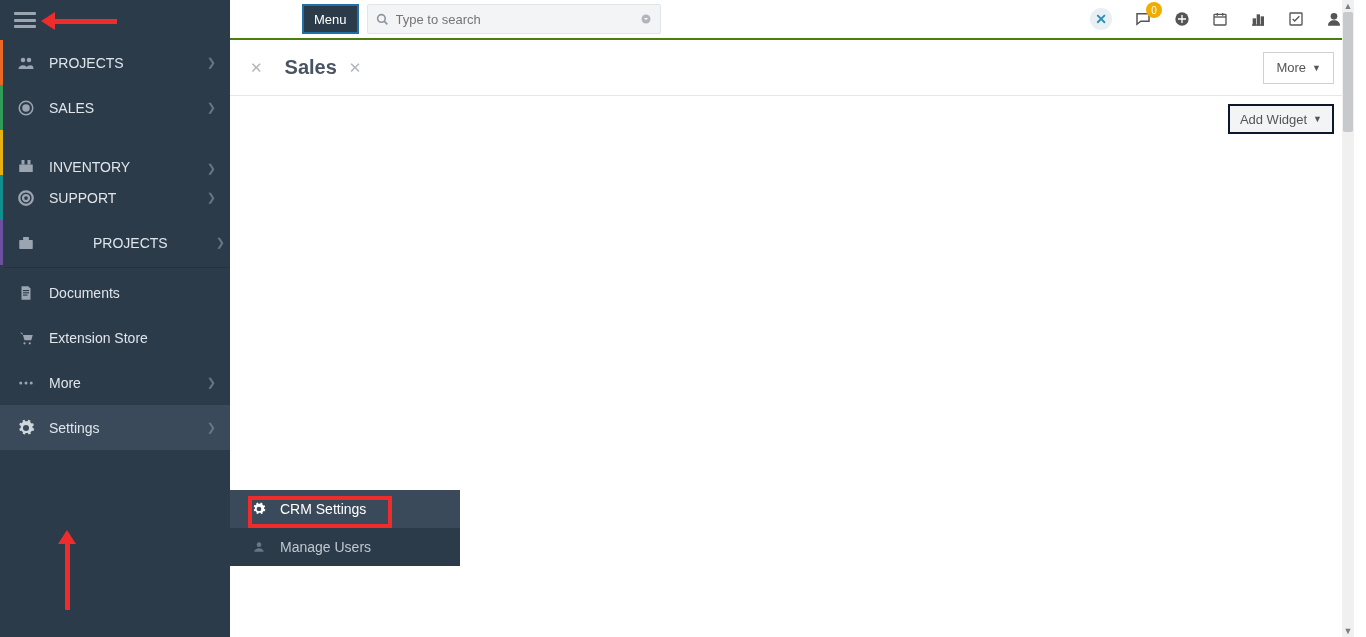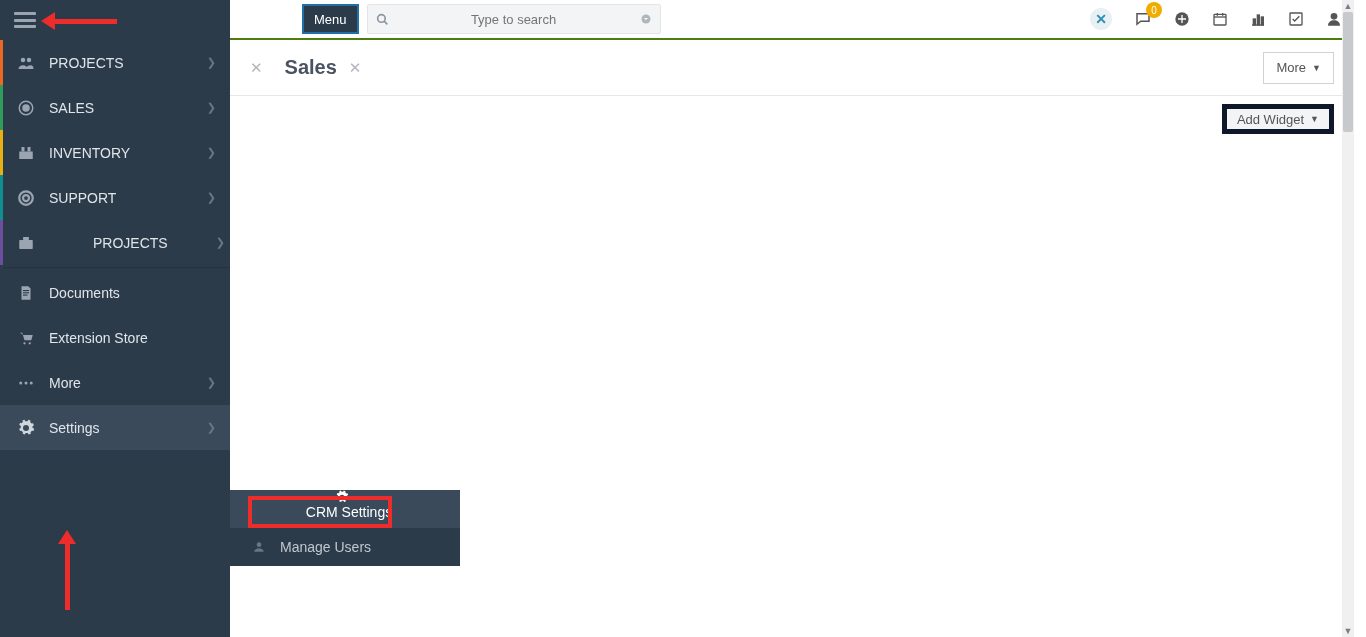--- a/index.html
+++ b/index.html
@@ -11,60 +11,60 @@
 .sidebar { width: 230px; background: #2c3b4a; color: #cfd6dc; display: flex; flex-direction: column; position: relative; z-index: 20; }
 .sidebar-top { height: 40px; display: flex; align-items: center; padding-left: 14px; position: relative; }
 .hamburger { width: 22px; height: 16px; display: flex; flex-direction: column; justify-content: space-between; cursor: pointer; }
 .hamburger span { display: block; height: 3px; background: #9aa5b1; border-radius: 1px; }
 
 .nav-item { display: flex; align-items: center; height: 45px; padding: 0 14px; cursor: pointer; color: #e0e5ea; font-size: 14px; border-left: 3px solid transparent; position: relative; }
 .nav-item .nav-icon { width: 22px; text-align: center; margin-right: 10px; color: #9aa5b1; font-size: 16px; }
 .nav-item .chev { margin-left: auto; color: #6a7682; font-size: 11px; }
 .nav-item.accent-orange { border-left-color: #e86824; }
 .nav-item.accent-green  { border-left-color: #2f9c5a; }
-.nav-item.accent-yellow { border-left-color: #e6b012; }
+.nav-item.accent-yellow { border-left-color: #e6b012; align-items: flex-end; }
 .nav-item.accent-teal   { border-left-color: #0f8f8f; }
 .nav-item.accent-purple { border-left-color: #6d4fa0; gap: 48px; }
 .nav-item.hover { background: #3a4a5a; }
 .nav-sep { height: 1px; background: #25313d; margin: 2px 0 2px 4px; }
 
 
 .flyout { position: absolute; left: 230px; top: 490px; width: 230px; background: #2c3b4a; z-index: 30; }
 .fly-item { display: flex; align-items: center; height: 38px; padding: 0 14px 0 22px; font-size: 14px; color: #bfc7cf; cursor: pointer; }
-.fly-item.active { background: #3a4a5a; color: #fff; flex-direction: column; }
+.fly-item.active { background: #3a4a5a; color: #fff; }
 .fly-item .fi-icon { width: 18px; margin-right: 10px; color: #8a96a2; font-size: 14px; }
 .fly-item.active .fi-icon { color: #fff; }
 .fly-highlight { position: absolute; left: 248px; top: 496px; width: 144px; height: 32px; border: 4px solid #ef2c2c; z-index: 40; pointer-events: none; }
 
 
 .main { flex: 1; display: flex; flex-direction: column; background: #fff; }
 
 
 .topbar { height: 40px; display: flex; align-items: center; padding: 0 12px 0 72px; border-bottom: 2px solid #4d7c0f; }
 .menu-btn { background: #2c3b4a; color: #fff; height: 30px; padding: 0 10px; font-size: 13px; display: flex; align-items: center; border: 2px solid #1f6fa8; cursor: pointer; }
 .search-wrap { position: relative; margin-left: 8px; display: flex; align-items: center; background: #f3f4f5; border: 1px solid #e2e4e6; border-radius: 2px; height: 30px; width: 294px; }
 .search-wrap .s-icon { position: absolute; left: 8px; color: #8a96a2; font-size: 13px; }
-.search-input { border: none; background: transparent; height: 100%; width: 100%; padding: 0 28px; font-size: 13px; color: #7f1d1d; outline: none; text-align: center; }
+.search-input { border: none; background: transparent; height: 100%; width: 100%; padding: 0 28px; font-size: 13px; color: #7f1d1d; outline: none; }
 .search-wrap .s-caret { position: absolute; right: 8px; color: #9aa5b1; font-size: 11px; cursor: pointer; }
 .topbar-right { margin-left: auto; display: flex; align-items: center; gap: 22px; }
 .tb-icon { color: #555; font-size: 16px; cursor: pointer; position: relative; }
 .logo-circle { width: 22px; height: 22px; border-radius: 50%; background: #e8f0f4; display: flex; align-items: center; justify-content: center; color: #2b8fb5; font-weight: bold; font-size: 14px; }
 .badge { position: absolute; top: -8px; right: -10px; background: #f0ad00; color: #fff; border-radius: 9px; font-size: 10px; min-width: 16px; height: 16px; display: flex; align-items: center; justify-content: center; padding: 0 4px; }
 
 
 .tabrow { height: 56px; display: flex; align-items: center; padding: 0 20px; border-bottom: 1px solid #e5e7e9; position: relative; }
 .tab-close { color: #b0b6bc; font-size: 15px; cursor: pointer; margin-right: 22px; }
 .tab-title { color: #4a5361; font-size: 20px; font-weight: 600; }
 .tab-title + .tab-close { margin-left: 12px; margin-right: 0; }
 .more-btn { margin-left: auto; border: 1px solid #cfd3d7; background: #fff; color: #555; font-size: 13px; height: 32px; padding: 0 12px; cursor: pointer; display: flex; align-items: center; gap: 6px; }
 .more-btn .caret { font-size: 9px; }
 
 
 .toolbar { height: 46px; display: flex; align-items: center; padding: 0 20px; justify-content: flex-end; }
-.add-widget { border: 5px solid #0f172a; background: #f3f4f5; color: #555; font-size: 13px; height: 30px; padding: 0 10px; cursor: pointer; display: flex; align-items: center; gap: 6px; }
+.add-widget { border: 2px solid #0f172a; background: #f3f4f5; color: #555; font-size: 13px; height: 30px; padding: 0 10px; cursor: pointer; display: flex; align-items: center; gap: 6px; }
 .add-widget .caret { font-size: 9px; }
 
 
 .arrow { position: absolute; z-index: 50; pointer-events: none; }
 .arrow-h { top: 14px; left: 41px; width: 76px; height: 14px; }
 .arrow-h::before { content: ""; position: absolute; left: 12px; top: 5px; width: 64px; height: 5px; background: #ef2c2c; }
 .arrow-h::after { content: ""; position: absolute; left: 0; top: -2px; border-right: 14px solid #ef2c2c; border-top: 9px solid transparent; border-bottom: 9px solid transparent; }
 .arrow-v { left: 60px; top: 530px; width: 14px; height: 80px; }
 .arrow-v::before { content: ""; position: absolute; left: 5px; top: 12px; height: 68px; width: 5px; background: #ef2c2c; }
 .arrow-v::after { content: ""; position: absolute; top: 0; left: -2px; border-bottom: 14px solid #ef2c2c; border-left: 9px solid transparent; border-right: 9px solid transparent; }

